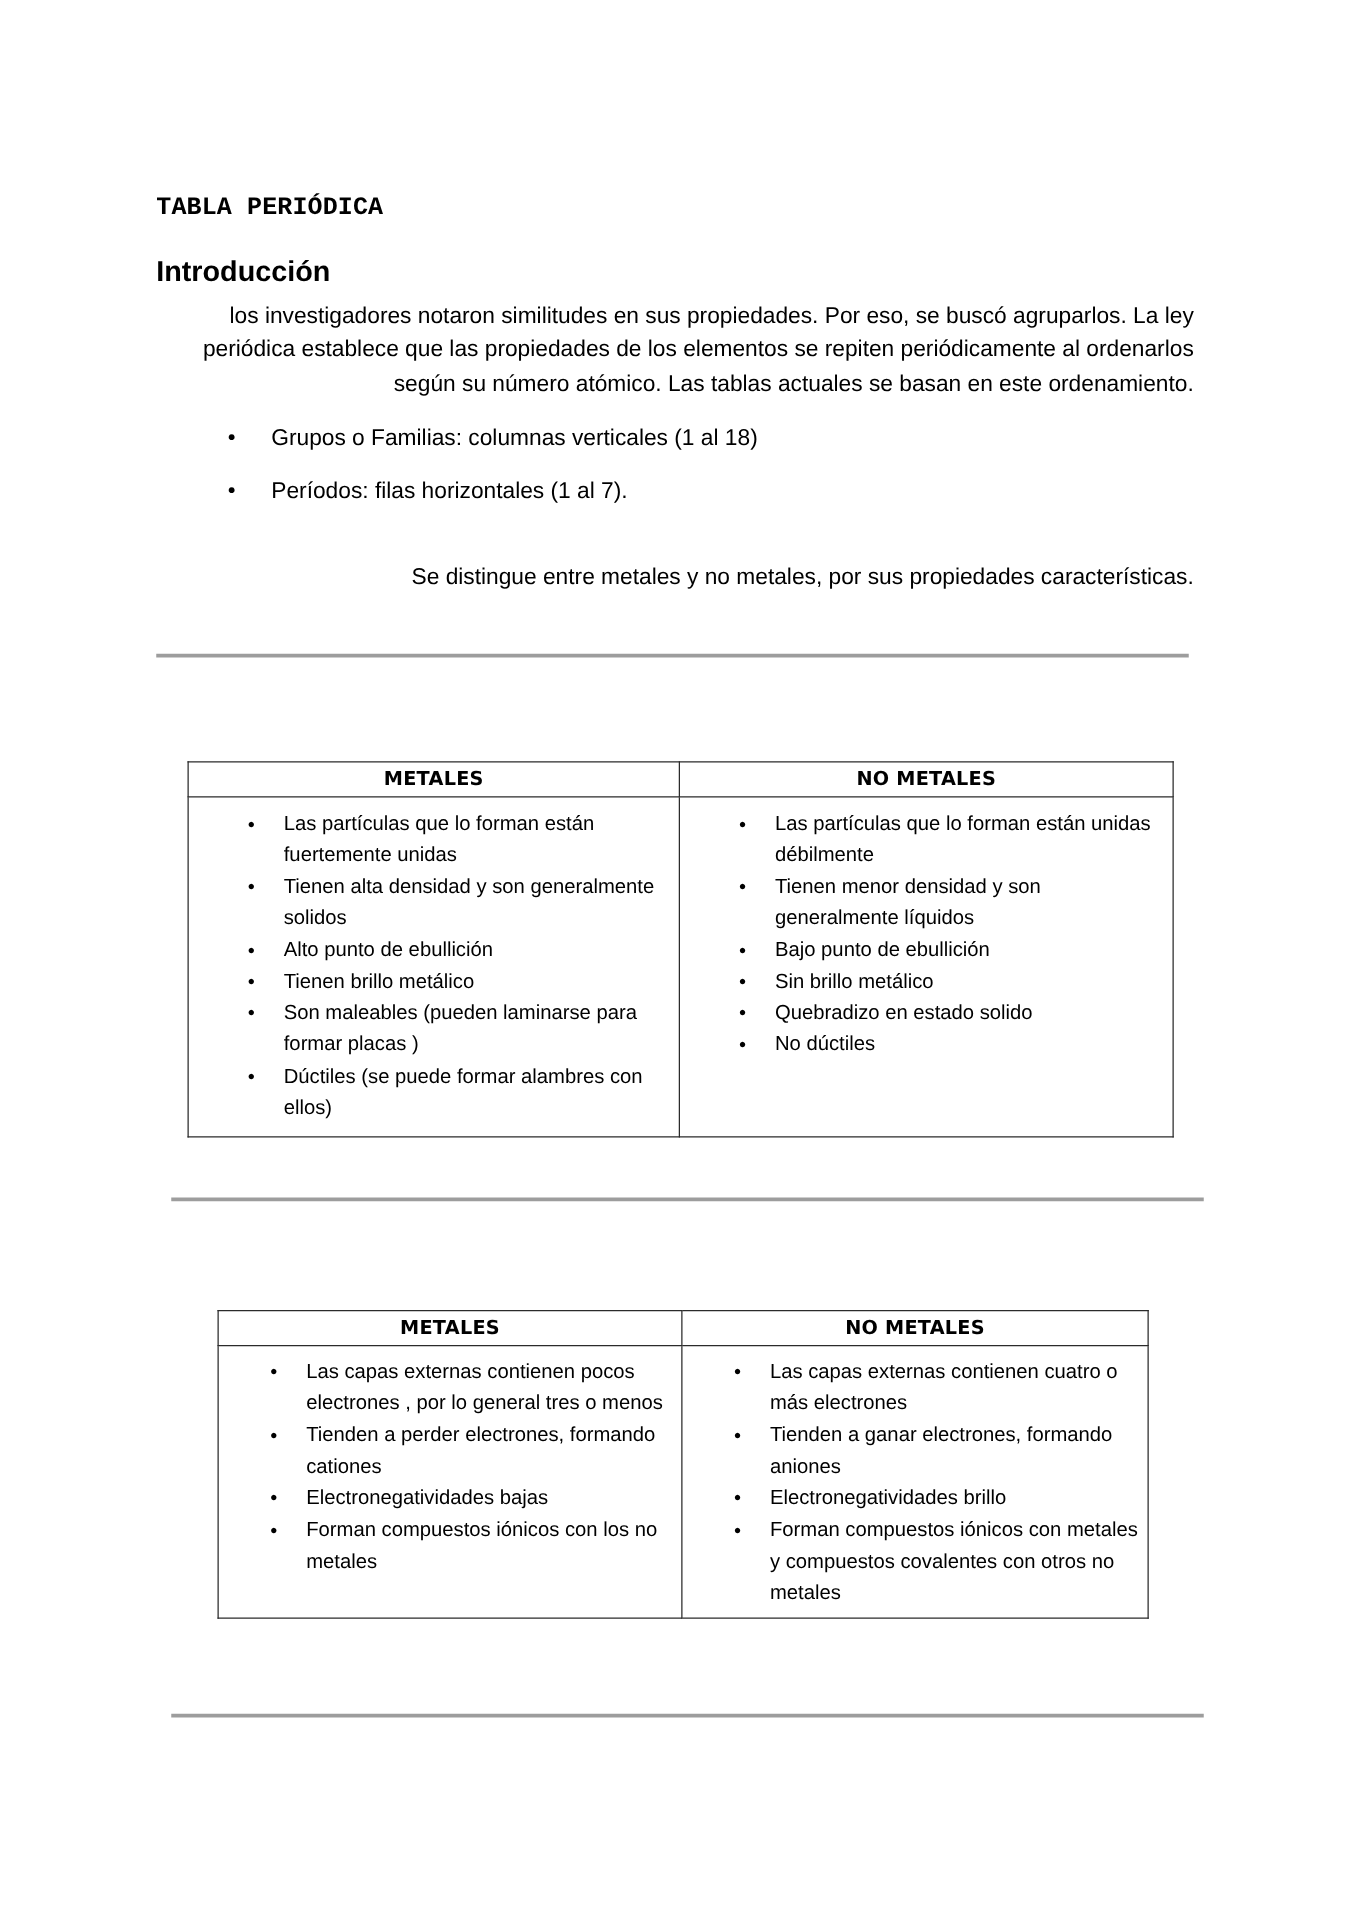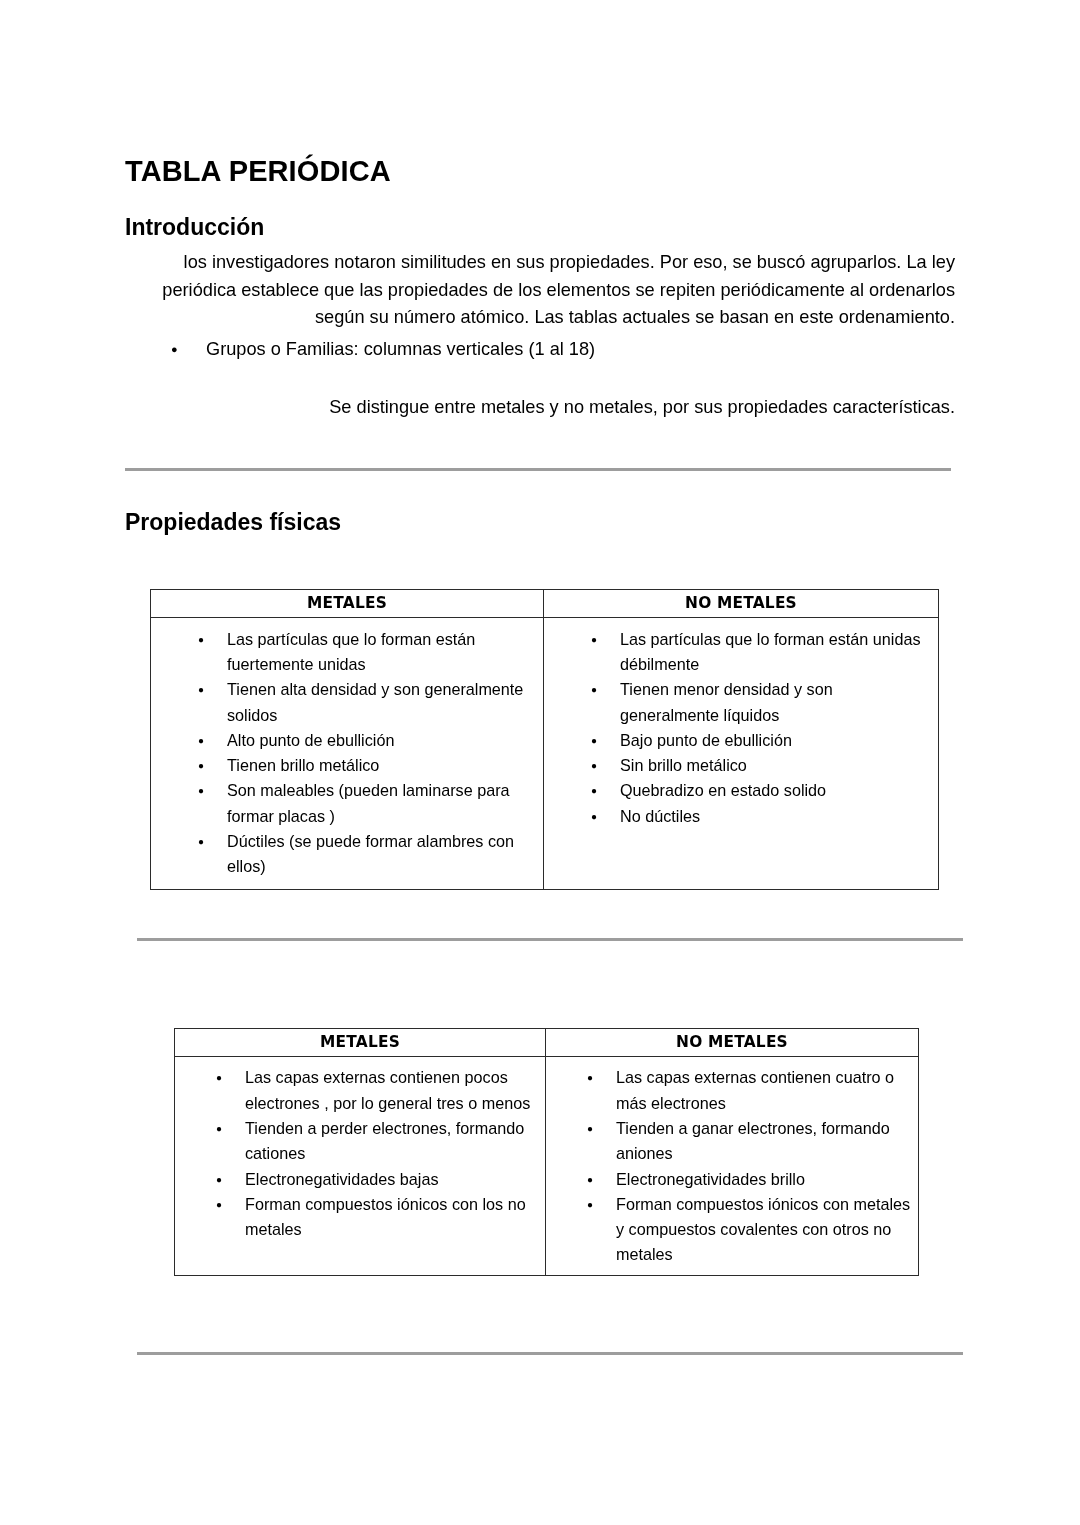--- a/index.html
+++ b/index.html
@@ -29,22 +29,22 @@
 
   .content {
     position: absolute;
     left: 125px;
     top: 155px;
     width: 830px;
   }
 
   
   .doc-title {
-    font-family: Liberation Sans, sans-serif;
-    font-size: 29px;
+    font-family: Liberation Mono, monospace;
+    font-size: 20px;
     font-weight: bold;
     line-height: 1.15;
     letter-spacing: 0.1px;
     margin: 0 0 26px 0;
   }
 
   
   .section-heading {
     font-family: "Liberation Sans", sans-serif;
     font-size: 23px;
@@ -67,21 +67,21 @@
     list-style: none;
     margin: 0;
     padding: 0;
   }
   ul.intro-list li {
     font-family: "Liberation Sans", sans-serif;
     font-size: 18.2px;
     line-height: 1.52;
     position: relative;
     padding-left: 77px;
-    margin: 4px;
+    margin: 15px;
   }
   ul.intro-list li::before {
     content: "\25CF";
     position: absolute;
     left: 42px;
     top: 0;
     font-size: 11px;
     line-height: 2.52;
   }
 
@@ -179,32 +179,32 @@
   <div class="content">
 
     <h1 class="doc-title">TABLA PERIÓDICA</h1>
 
     <h2 class="section-heading">Introducción</h2>
 
     <p class="body-text">los investigadores notaron similitudes en sus propiedades. Por eso, se buscó agruparlos. La ley periódica establece que las propiedades de los elementos se repiten periódicamente al ordenarlos según su número atómico. Las tablas actuales se basan en este ordenamiento.</p>
 
     <ul class="intro-list">
       <li>Grupos o Familias: columnas verticales (1 al 18)</li>
+      <li>Períodos: filas horizontales (1 al 7).</li>
     </ul>
 
     <div class="spacer-para"></div>
 
     <p class="body-text">Se distingue entre metales y no metales, por sus propiedades características.</p>
 
     <div class="gap-after-divider-1"></div>
     <hr class="divider divider-1">
 
     <div style="height:38px"></div>
 
-    <h2 class="section-heading">Propiedades físicas</h2>
 
     <div class="gap-before-table-1"></div>
 
     <table class="prop-table table-physical">
       <colgroup>
         <col class="col-left">
         <col class="col-right">
       </colgroup>
       <thead>
         <tr>

